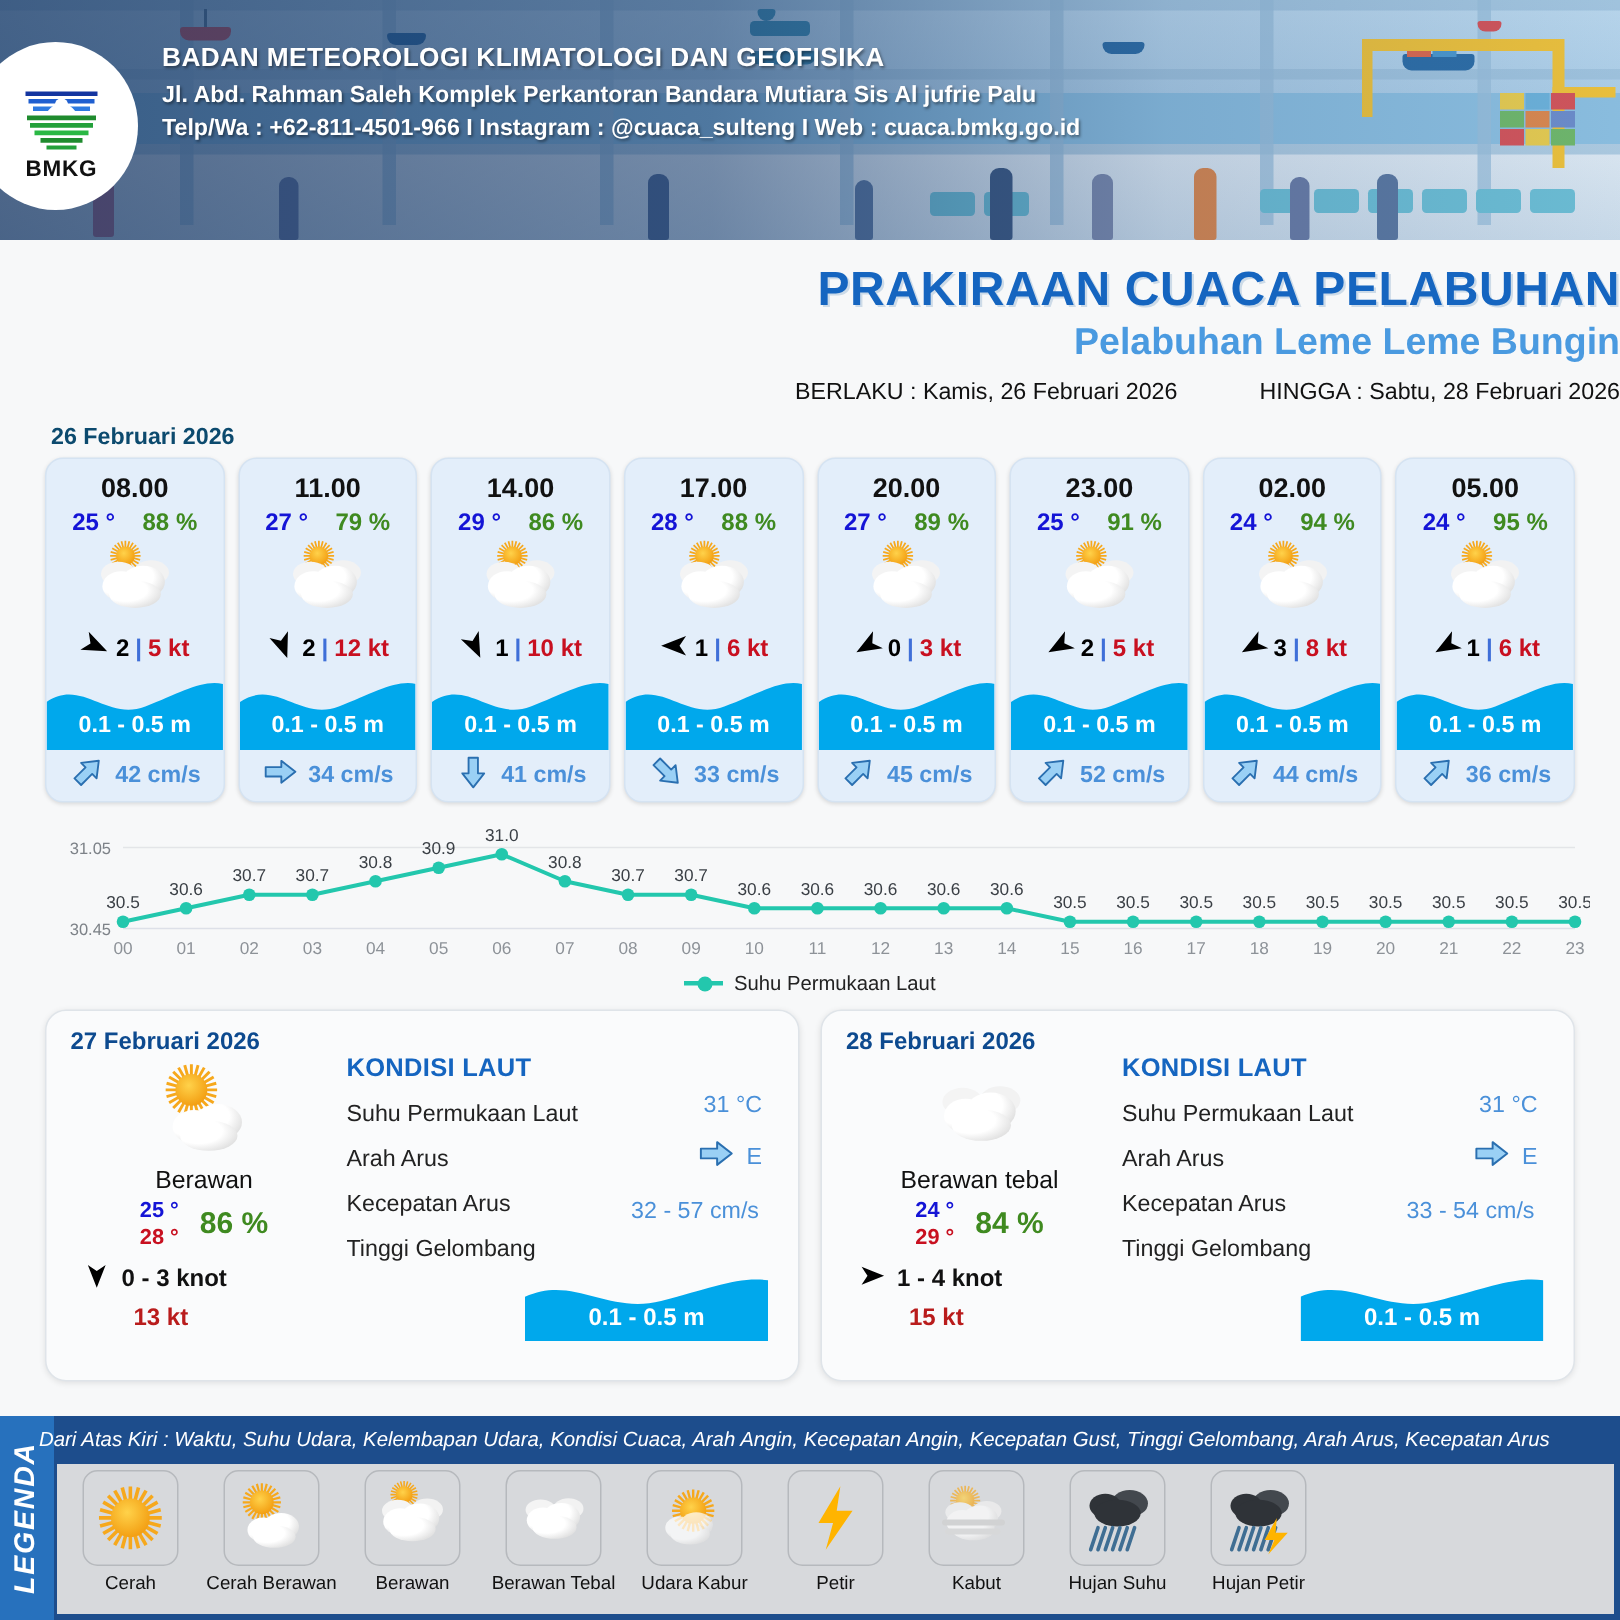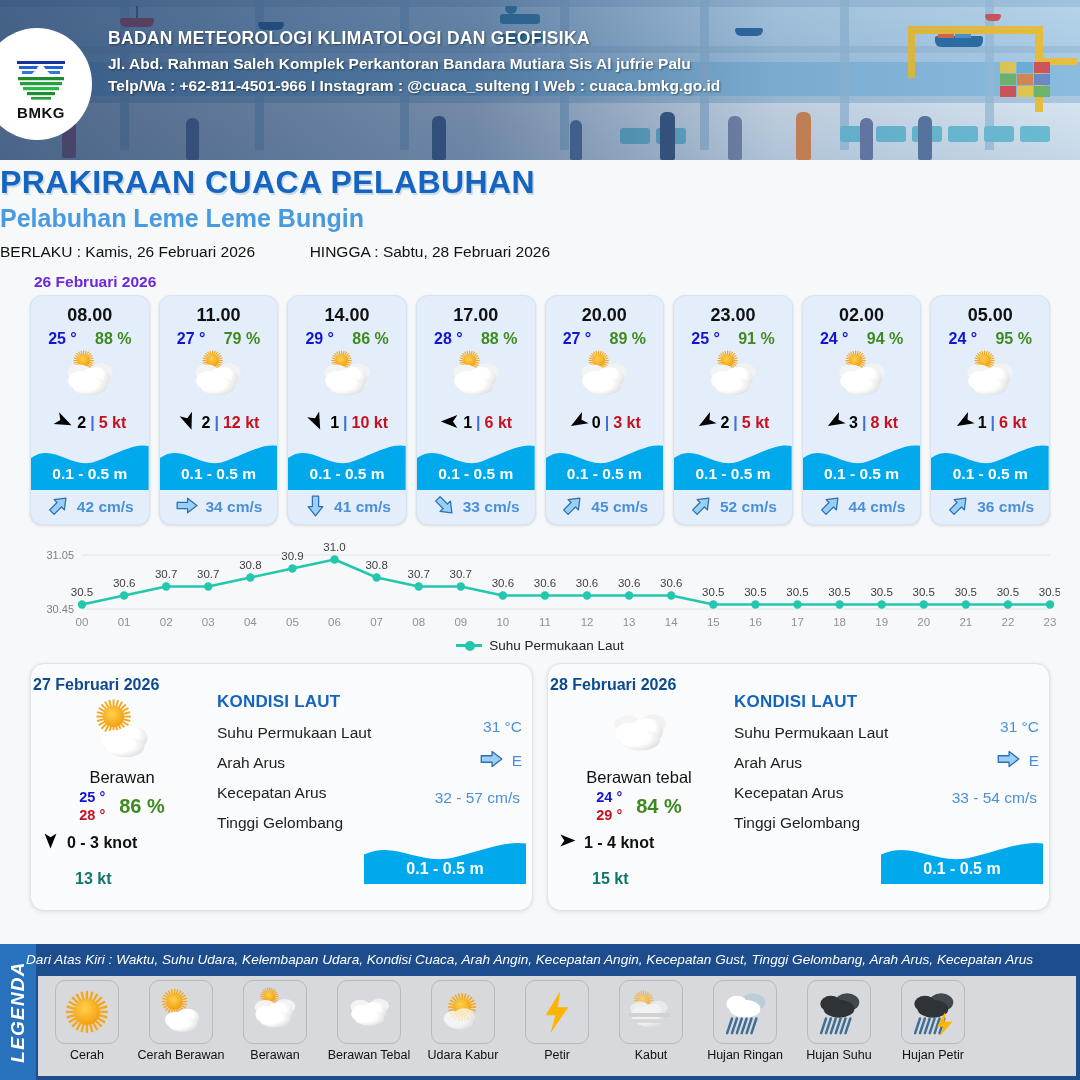--- a/index.html
+++ b/index.html
@@ -53,33 +53,33 @@
   }
   .logo-mark { width:56px; height:56px; position:relative; margin-left:8px; }
   .logo-txt { font-size:15px; font-weight:bold; color:#111; letter-spacing:.5px; margin-left:8px; margin-top:1px; }
   .hdr-text { position:absolute; left:108px; top:28px; z-index:6; color:#fff; }
   .hdr-line1 { font-size:17.5px; font-weight:bold; letter-spacing:.3px; text-shadow:1px 1px 2px rgba(0,0,0,.45); }
   .hdr-line2 { font-size:30px; font-weight:bold; letter-spacing:-.2px; margin-top:2px; text-shadow:2px 2px 3px rgba(0,0,0,.5); }
   .hdr-line3 { font-size:15.5px; font-weight:bold; margin-top:6px; text-shadow:1px 1px 2px rgba(0,0,0,.45); }
   .hdr-line4 { font-size:15.5px; font-weight:bold; margin-top:4px; text-shadow:1px 1px 2px rgba(0,0,0,.45); }
 
   
-  .title-wrap { text-align:left; margin-top:4px; }
+  .title-wrap { text-align:right; margin-top:14px; }
   .title-main {
     font-size:32px; font-weight:bold; color:#1565c0;
     letter-spacing:.4px; text-shadow:1.5px 1.5px 0 rgba(200,215,230,.9);
   }
   .title-sub { font-size:25px; font-weight:bold; color:#4a9ae0; margin-top:3px; }
   .validity { margin-top:10px; font-size:15.5px; color:#111; }
   .validity .lbl { font-weight:normal; }
   .validity .gap { display:inline-block; width:46px; }
 
   
   .day-label {
-    margin:12px 0 4px 34px; font-size:15.5px; font-weight:bold; color:#6d28d9;
+    margin:12px 0 4px 34px; font-size:15.5px; font-weight:bold; color:#0c4a6e;
   }
 
   
   .cards-row { display:flex; gap:9px; padding:0 30px; }
   .hcard {
     width:127px; background:#e3eefa;
     border-radius:12px; border:1px solid #d5e3f2;
     box-shadow:0 1px 3px rgba(0,0,0,.13);
     overflow:hidden; position:relative;
   }
@@ -112,34 +112,34 @@
   .legend-dash::after {
     content:''; position:absolute; left:9px; top:-3.5px;
     width:10px; height:10px; border-radius:50%; background:#23c7ad;
   }
 
   
   .daily-row { display:flex; gap:14px; padding:8px 30px 0; }
   .dcard {
     flex:1; background:#fafbfc; border:1px solid #dfe4e9;
     border-radius:14px; box-shadow:0 1px 4px rgba(0,0,0,.10);
-    height:248px; position:relative; display:flex; padding:12px 2px;
+    height:248px; position:relative; display:flex; padding:12px 16px;
   }
   .dc-left { width:178px; position:relative; }
   .dc-date { font-size:16px; font-weight:bold; color:#0d4a8f; }
   .dc-icon { height:66px; display:flex; align-items:center; justify-content:center; margin-top:4px; }
   .dc-cond { text-align:center; font-size:16.5px; color:#111; margin-top:4px; }
   .dc-tr { display:flex; align-items:center; justify-content:center; gap:14px; margin-top:2px; }
   .dc-temps { display:flex; flex-direction:column; }
   .dc-tmin { font-size:14.5px; font-weight:bold; color:#1414d6; }
   .dc-tmax { font-size:14.5px; font-weight:bold; color:#c81020; margin-top:2px; }
   .dc-hum { font-size:20px; font-weight:bold; color:#3f8a20; }
   .dc-wind { display:flex; align-items:center; gap:7px; margin-top:8px; padding-left:8px; }
   .dc-windtxt { font-size:16px; font-weight:bold; color:#111; }
-  .dc-gust { font-size:16px; font-weight:bold; color:#0f766e; margin-top:16px; padding-left:42px; }
+  .dc-gust { font-size:16px; font-weight:bold; color:#b91c1c; margin-top:5px; padding-left:42px; }
 
   .dc-right { flex:1; position:relative; padding-left:6px; }
   .dc-title { font-size:17px; font-weight:bold; color:#1565c0; letter-spacing:.2px; margin-top:16px; }
   .dc-rowlbl { font-size:15.5px; color:#222; margin-top:12px; }
   .dc-val { position:absolute; font-size:15.5px; color:#4a90d9; font-weight:normal; }
   .wavebadge {
     position:absolute; width:162px; height:46px; overflow:hidden;
   }
   .wavebadge .wb-txt {
     position:absolute; left:0; right:0; bottom:6px; text-align:center;
@@ -1443,36 +1443,20 @@
   </svg></div>
       <div style="position:absolute;left:3.12px;top:27.04px;width:41.6px;height:4px;background:#cfcfcf;border-radius:2px"></div>
       <div style="position:absolute;left:5.2px;top:33.28px;width:36.4px;height:4px;background:#d8d8d8;border-radius:2px"></div>
           </div>
         </div>
     <div class="leg-lbl">Kabut</div>
       </div>
       <div class="leg-item">
         <div class="leg-box">
           <svg width="52" height="52" viewBox="0 0 64 64">
-      <ellipse cx="42" cy="20" rx="15" ry="11" fill="#b9ced9"></ellipse>
-      <ellipse cx="22" cy="22" rx="13" ry="10" fill="#ffffff"></ellipse>
-      <ellipse cx="32" cy="28" rx="19" ry="11" fill="#ffffff"></ellipse>
-      <line x1="16" y1="40" x2="10" y2="58" stroke="#3f6e93" stroke-width="3" stroke-linecap="round"></line>
-            <line x1="22" y1="40" x2="16" y2="58" stroke="#3f6e93" stroke-width="3" stroke-linecap="round"></line>
-            <line x1="28" y1="40" x2="22" y2="58" stroke="#3f6e93" stroke-width="3" stroke-linecap="round"></line>
-            <line x1="34" y1="40" x2="28" y2="58" stroke="#3f6e93" stroke-width="3" stroke-linecap="round"></line>
-            <line x1="40" y1="40" x2="34" y2="58" stroke="#3f6e93" stroke-width="3" stroke-linecap="round"></line>
-            <line x1="46" y1="40" x2="40" y2="58" stroke="#3f6e93" stroke-width="3" stroke-linecap="round"></line>
-          </svg>
-        </div>
-    <div class="leg-lbl">Hujan Ringan</div>
-      </div>
-      <div class="leg-item">
-        <div class="leg-box">
-          <svg width="52" height="52" viewBox="0 0 64 64">
       <ellipse cx="42" cy="20" rx="15" ry="11" fill="#43484e"></ellipse>
       <ellipse cx="22" cy="22" rx="13" ry="10" fill="#2f3338"></ellipse>
       <ellipse cx="32" cy="28" rx="19" ry="11" fill="#2f3338"></ellipse>
       <line x1="16" y1="40" x2="10" y2="58" stroke="#3f6e93" stroke-width="3" stroke-linecap="round"></line>
             <line x1="22" y1="40" x2="16" y2="58" stroke="#3f6e93" stroke-width="3" stroke-linecap="round"></line>
             <line x1="28" y1="40" x2="22" y2="58" stroke="#3f6e93" stroke-width="3" stroke-linecap="round"></line>
             <line x1="34" y1="40" x2="28" y2="58" stroke="#3f6e93" stroke-width="3" stroke-linecap="round"></line>
             <line x1="40" y1="40" x2="34" y2="58" stroke="#3f6e93" stroke-width="3" stroke-linecap="round"></line>
             <line x1="46" y1="40" x2="40" y2="58" stroke="#3f6e93" stroke-width="3" stroke-linecap="round"></line>
           </svg>

